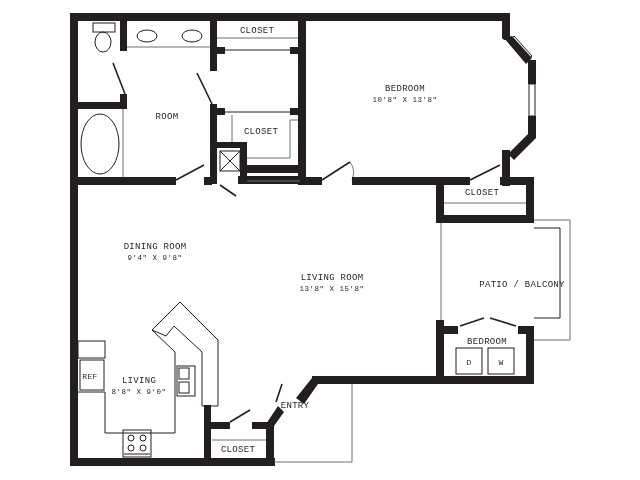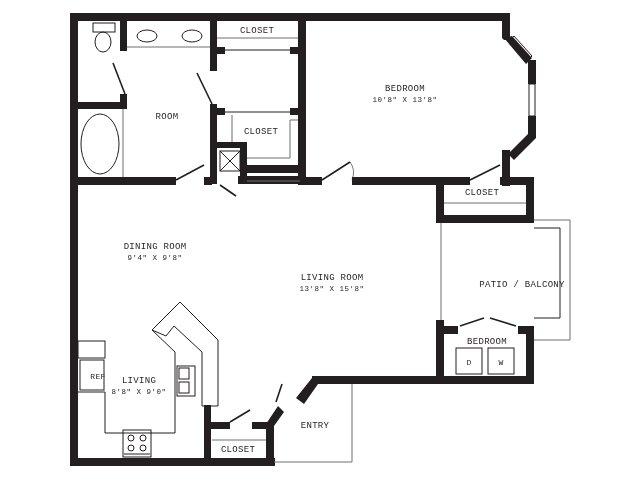--- a/index.html
+++ b/index.html
@@ -194,21 +194,21 @@
 <div class="lbl" style="left:332px; top:284px;">
   <span>LIVING ROOM</span>
   <span class="dim">13'8" X 15'8"</span>
 </div>
 
 <div class="lbl" style="left:522px; top:285px;">PATIO / BALCONY</div>
 <div class="lbl" style="left:487px; top:342px;">BEDROOM</div>
 <div class="lbl small" style="left:469px; top:362px;">D</div>
 <div class="lbl small" style="left:501px; top:362px;">W</div>
 
-<div class="lbl small" style="left:84px; top:376px;padding-left:28px;">REF</div>
+<div class="lbl small" style="left:76px; top:376px;padding-left:28px;">REF</div>
 
 <div class="lbl" style="left:139px; top:387px;">
   <span>LIVING</span>
   <span class="dim">8'8" X 9'0"</span>
 </div>
 
-<div class="lbl" style="left:295px; top:426px;margin-left:20px;">ENTRY</div>
+<div class="lbl" style="left:295px; top:406px;">ENTRY</div>
 <div class="lbl" style="left:238px; top:450px;">CLOSET</div>
 
 </body></html>

